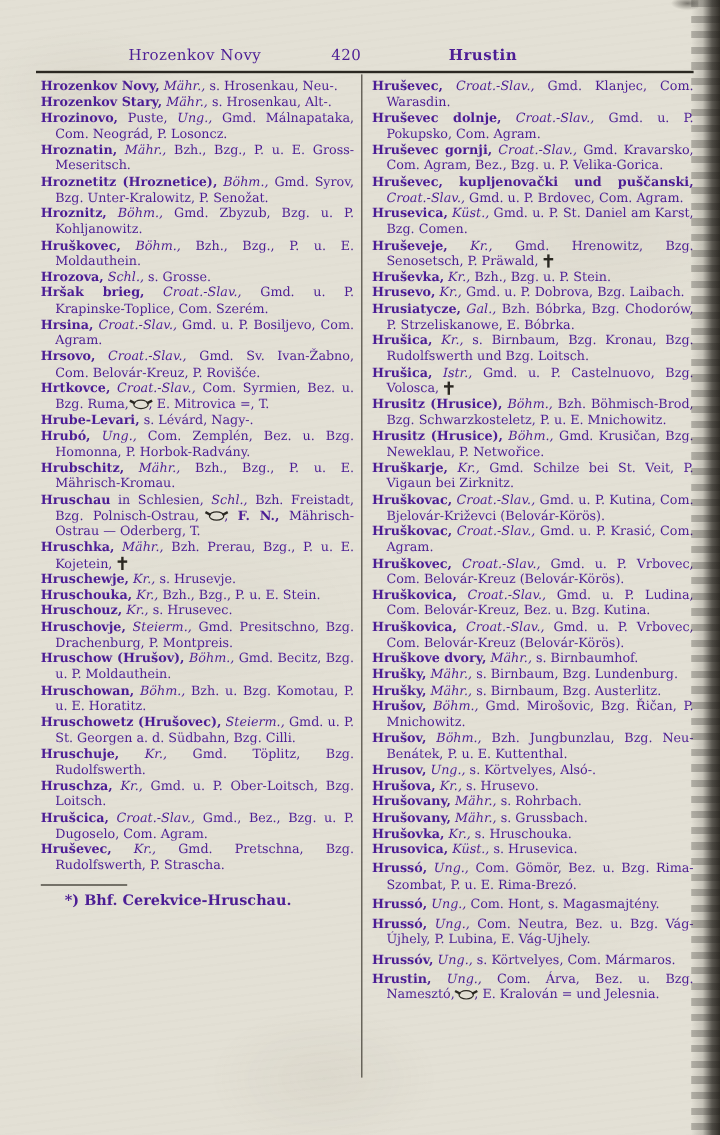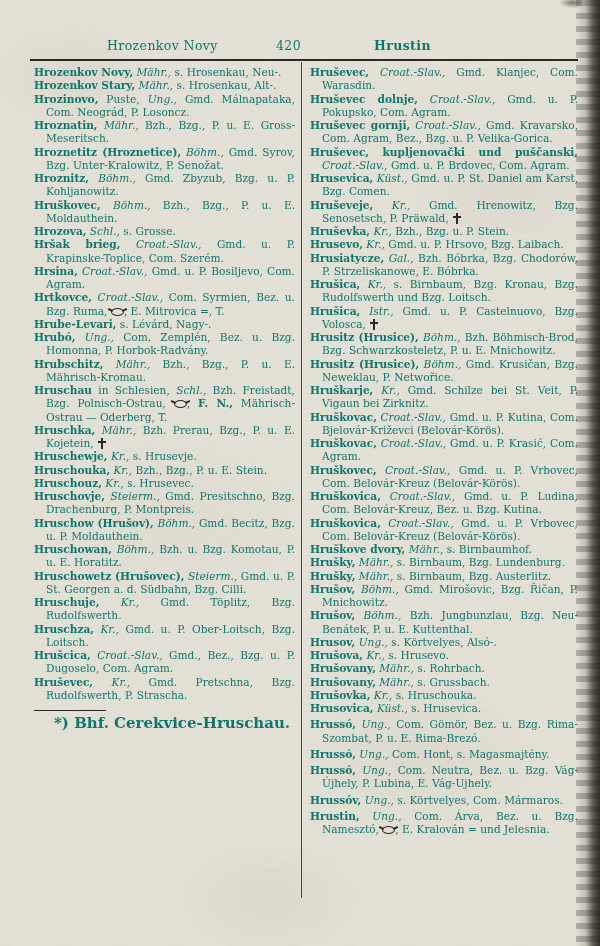--- a/index.html
+++ b/index.html
@@ -1,18 +1,18 @@
 <!DOCTYPE html>
 <html><head>
 <meta charset="utf-8">
 <style>
   html,body{margin:0;padding:0;}
   body{width:600px;height:946px;overflow:hidden;
        font-family:"DejaVu Serif","Liberation Serif",serif;}
-  .page{position:relative;width:600px;height:946px;background:#e3e0d5;overflow:hidden;color:#0f766e;}
+  .page{position:relative;width:600px;height:946px;background:#e3e0d5;overflow:hidden;color:#4c1d95;}
   
   .page::before{content:"";position:absolute;inset:0;pointer-events:none;opacity:.55;
     background:
       radial-gradient(140px 90px at 12% 8%, rgba(120,110,90,.12), transparent 60%),
       radial-gradient(180px 120px at 85% 20%, rgba(110,100,80,.10), transparent 60%),
       radial-gradient(220px 150px at 30% 55%, rgba(125,115,95,.08), transparent 60%),
       radial-gradient(200px 140px at 70% 80%, rgba(115,105,85,.10), transparent 60%),
       radial-gradient(160px 100px at 45% 95%, rgba(120,110,90,.12), transparent 60%);}
   .page::after{content:"";position:absolute;inset:0;pointer-events:none;opacity:.25;
     background:repeating-linear-gradient(173deg, rgba(90,80,65,.05) 0 2px, transparent 2px 7px);}
@@ -24,21 +24,21 @@
   .divider{position:absolute;top:62px;left:301px;width:1.3px;height:836px;background:#4a463d;}
   .col{position:absolute;top:66px;font-size:10.6px;line-height:13.25px;}
   .col-left{left:34px;width:261px;}
   .col-right{left:310px;width:268px;}
   .entry{text-align:justify;padding-left:12px;text-indent:-12px;margin:0;}
   .entry.gap{margin-top:3px;}
   .bold{font-weight:700;}
   .italic{font-style:italic;}
   .plain{}
   .foot-rule{width:72px;height:1.3px;background:#2b2822;margin:8px 0 6px 0;}
-  .footnote{font-size:15px;font-weight:700;padding-left:20px;text-indent:0;}
+  .footnote{font-size:12px;font-weight:700;padding-left:20px;text-indent:0;}
   
   .posthorn-icon{display:inline-block;width:11px;height:6px;border:1.6px solid #2b2822;
     border-radius:50%;vertical-align:-1px;position:relative;}
   .posthorn-icon::before{content:"";position:absolute;left:-4px;top:0;width:5px;height:1.7px;
     background:#2b2822;transform:rotate(28deg);}
   .posthorn-icon::after{content:"";position:absolute;right:-4px;top:0;width:5px;height:1.7px;
     background:#2b2822;transform:rotate(-28deg);}
   
   .cross-icon{display:inline-block;position:relative;width:9px;height:11px;vertical-align:-2px;}
   .cross-icon::before{content:"";position:absolute;left:3.5px;top:0;width:2px;height:11px;background:#2b2822;}
@@ -70,20 +70,21 @@
   <div class="entry"><span class="bold">Hrozenkov Novy,</span> <span class="italic">Mähr.,</span> <span class="plain">s. Hrosenkau, Neu-.</span></div>
       <div class="entry"><span class="bold">Hrozenkov Stary,</span> <span class="italic">Mähr.,</span> <span class="plain">s. Hrosenkau, Alt-.</span></div>
       <div class="entry"><span class="bold">Hrozinovo,</span> <span class="plain">Puste,</span> <span class="italic">Ung.,</span> <span class="plain">Gmd. Málnapataka, Com. Neográd, P. Losoncz.</span></div>
       <div class="entry"><span class="bold">Hroznatin,</span> <span class="italic">Mähr.,</span> <span class="plain">Bzh., Bzg., P. u. E. Gross-Meseritsch.</span></div>
       <div class="entry"><span class="bold">Hroznetitz (Hroznetice),</span> <span class="italic">Böhm.,</span> <span class="plain">Gmd. Syrov, Bzg. Unter-Kralowitz, P. Senožat.</span></div>
       <div class="entry"><span class="bold">Hroznitz,</span> <span class="italic">Böhm.,</span> <span class="plain">Gmd. Zbyzub, Bzg. u. P. Kohljanowitz.</span></div>
       <div class="entry"><span class="bold">Hruškovec,</span> <span class="italic">Böhm.,</span> <span class="plain">Bzh., Bzg., P. u. E. Moldauthein.</span></div>
       <div class="entry"><span class="bold">Hrozova,</span> <span class="italic">Schl.,</span> <span class="plain">s. Grosse.</span></div>
       <div class="entry"><span class="bold">Hršak brieg,</span> <span class="italic">Croat.-Slav.,</span> <span class="plain">Gmd. u. P. Krapinske-Toplice, Com. Szerém.</span></div>
       <div class="entry"><span class="bold">Hrsina,</span> <span class="italic">Croat.-Slav.,</span> <span class="plain">Gmd. u. P. Bosiljevo, Com. Agram.</span></div>
+      <div class="entry"><span class="bold">Hrsovo,</span> <span class="italic">Croat.-Slav.,</span> <span class="plain">Gmd. Sv. Ivan-Žabno, Com. Belovár-Kreuz, P. Rovišće.</span></div>
       <div class="entry"><span class="bold">Hrtkovce,</span> <span class="italic">Croat.-Slav.,</span> <span class="plain">Com. Syrmien, Bez. u. Bzg. Ruma,</span> <span class="posthorn-icon"></span><span class="plain">, E. Mitrovica =, T.</span></div>
       <div class="entry"><span class="bold">Hrube-Levari,</span> <span class="plain">s. Lévárd, Nagy-.</span></div>
       <div class="entry"><span class="bold">Hrubó,</span> <span class="italic">Ung.,</span> <span class="plain">Com. Zemplén, Bez. u. Bzg. Homonna, P. Horbok-Radvány.</span></div>
       <div class="entry"><span class="bold">Hrubschitz,</span> <span class="italic">Mähr.,</span> <span class="plain">Bzh., Bzg., P. u. E. Mährisch-Kromau.</span></div>
       <div class="entry"><span class="bold">Hruschau</span> <span class="plain">in Schlesien,</span> <span class="italic">Schl.,</span> <span class="plain">Bzh. Freistadt, Bzg. Polnisch-Ostrau,</span> <span class="posthorn-icon"></span><span class="plain">,</span> <span class="bold">F. N.,</span> <span class="plain">Mährisch-Ostrau — Oderberg, T.</span></div>
       <div class="entry"><span class="bold">Hruschka,</span> <span class="italic">Mähr.,</span> <span class="plain">Bzh. Prerau, Bzg., P. u. E. Kojetein,</span> <span class="cross-icon"></span></div>
       <div class="entry"><span class="bold">Hruschewje,</span> <span class="italic">Kr.,</span> <span class="plain">s. Hrusevje.</span></div>
       <div class="entry"><span class="bold">Hruschouka,</span> <span class="italic">Kr.,</span> <span class="plain">Bzh., Bzg., P. u. E. Stein.</span></div>
       <div class="entry"><span class="bold">Hruschouz,</span> <span class="italic">Kr.,</span> <span class="plain">s. Hrusevec.</span></div>
       <div class="entry"><span class="bold">Hruschovje,</span> <span class="italic">Steierm.,</span> <span class="plain">Gmd. Presitschno, Bzg. Drachenburg, P. Montpreis.</span></div>
@@ -100,21 +101,21 @@
 
   <div class="col col-right">
 
   <div class="entry"><span class="bold">Hruševec,</span> <span class="italic">Croat.-Slav.,</span> <span class="plain">Gmd. Klanjec, Com. Warasdin.</span></div>
       <div class="entry"><span class="bold">Hruševec dolnje,</span> <span class="italic">Croat.-Slav.,</span> <span class="plain">Gmd. u. P. Pokupsko, Com. Agram.</span></div>
       <div class="entry"><span class="bold">Hruševec gornji,</span> <span class="italic">Croat.-Slav.,</span> <span class="plain">Gmd. Kravarsko, Com. Agram, Bez., Bzg. u. P. Velika-Gorica.</span></div>
       <div class="entry"><span class="bold">Hruševec, kupljenovački und puščanski,</span> <span class="italic">Croat.-Slav.,</span> <span class="plain">Gmd. u. P. Brdovec, Com. Agram.</span></div>
       <div class="entry"><span class="bold">Hrusevica,</span> <span class="italic">Küst.,</span> <span class="plain">Gmd. u. P. St. Daniel am Karst, Bzg. Comen.</span></div>
       <div class="entry"><span class="bold">Hruševeje,</span> <span class="italic">Kr.,</span> <span class="plain">Gmd. Hrenowitz, Bzg. Senosetsch, P. Präwald,</span> <span class="cross-icon"></span></div>
       <div class="entry"><span class="bold">Hruševka,</span> <span class="italic">Kr.,</span> <span class="plain">Bzh., Bzg. u. P. Stein.</span></div>
-      <div class="entry"><span class="bold">Hrusevo,</span> <span class="italic">Kr.,</span> <span class="plain">Gmd. u. P. Hrsovo, Bzg. Laibach.</span></div>
+      <div class="entry"><span class="bold">Hrusevo,</span> <span class="italic">Kr.,</span> <span class="plain">Gmd. u. P. Dobrova, Bzg. Laibach.</span></div>
       <div class="entry"><span class="bold">Hrusiatycze,</span> <span class="italic">Gal.,</span> <span class="plain">Bzh. Bóbrka, Bzg. Chodorów, P. Strzeliskanowe, E. Bóbrka.</span></div>
       <div class="entry"><span class="bold">Hrušica,</span> <span class="italic">Kr.,</span> <span class="plain">s. Birnbaum, Bzg. Kronau, Bzg. Rudolfswerth und Bzg. Loitsch.</span></div>
       <div class="entry"><span class="bold">Hrušica,</span> <span class="italic">Istr.,</span> <span class="plain">Gmd. u. P. Castelnuovo, Bzg. Volosca,</span> <span class="cross-icon"></span></div>
       <div class="entry"><span class="bold">Hrusitz (Hrusice),</span> <span class="italic">Böhm.,</span> <span class="plain">Bzh. Böhmisch-Brod, Bzg. Schwarzkosteletz, P. u. E. Mnichowitz.</span></div>
       <div class="entry"><span class="bold">Hrusitz (Hrusice),</span> <span class="italic">Böhm.,</span> <span class="plain">Gmd. Krusičan, Bzg. Neweklau, P. Netwořice.</span></div>
       <div class="entry"><span class="bold">Hruškarje,</span> <span class="italic">Kr.,</span> <span class="plain">Gmd. Schilze bei St. Veit, P. Vigaun bei Zirknitz.</span></div>
       <div class="entry"><span class="bold">Hruškovac,</span> <span class="italic">Croat.-Slav.,</span> <span class="plain">Gmd. u. P. Kutina, Com. Bjelovár-Križevci (Belovár-Körös).</span></div>
       <div class="entry"><span class="bold">Hruškovac,</span> <span class="italic">Croat.-Slav.,</span> <span class="plain">Gmd. u. P. Krasić, Com. Agram.</span></div>
       <div class="entry"><span class="bold">Hruškovec,</span> <span class="italic">Croat.-Slav.,</span> <span class="plain">Gmd. u. P. Vrbovec, Com. Belovár-Kreuz (Belovár-Körös).</span></div>
       <div class="entry"><span class="bold">Hruškovica,</span> <span class="italic">Croat.-Slav.,</span> <span class="plain">Gmd. u. P. Ludina, Com. Belovár-Kreuz, Bez. u. Bzg. Kutina.</span></div>

